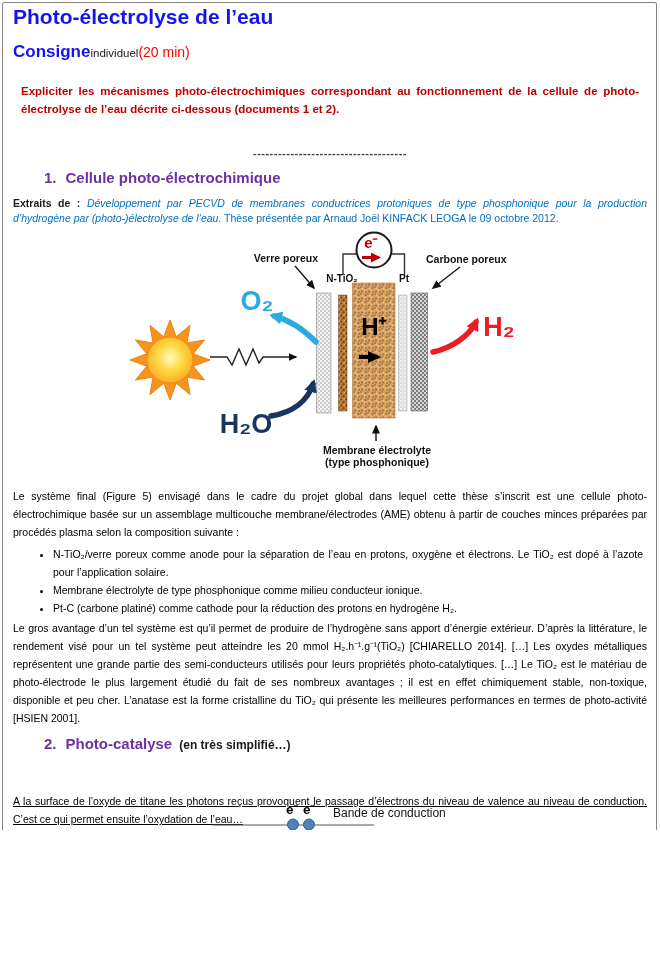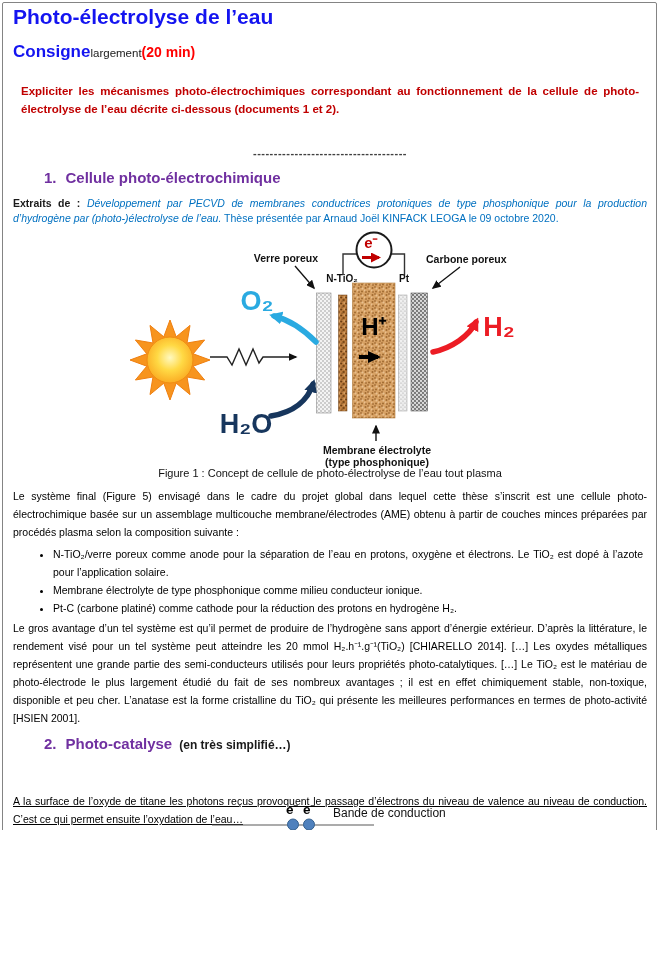--- a/index.html
+++ b/index.html
@@ -5,21 +5,21 @@
   html,body{margin:0;padding:0;background:#fff;}
   .page{position:relative;width:660px;height:830px;background:#ffffff;
         font-family:"Liberation Sans",sans-serif;color:#000;overflow:hidden;}
   .page-border{position:absolute;left:2px;top:2px;width:653px;height:969px;
         border:1.5px solid #848484;border-radius:2px;pointer-events:none;}
 
   .doc-title{position:absolute;left:13px;top:5px;font-size:21px;font-weight:bold;color:#1414f0;}
   .consigne-row{position:absolute;left:13px;top:42px;display:flex;align-items:baseline;}
   .consigne-label{font-size:17px;font-weight:bold;color:#1414f0;}
   .consigne-mode{font-size:11.5px;color:#1a1a1a;}
-  .consigne-duration{font-size:14px;font-weight:bold;color:#ff0000;}
+  .consigne-duration{font-size:14px;font-weight:normal;color:#ff0000;}
 
   .instructions{position:absolute;left:13px;top:74px;width:634px;font-size:11.5px;
         font-weight:bold;color:#c00000;text-align:justify;line-height:18px;}
   .instructions p{margin:8px;}
   .instructions .black{color:#1a1a1a;}
 
   .separator{position:absolute;left:0;top:147px;width:660px;text-align:center;
         font-size:11px;font-weight:bold;color:#404040;letter-spacing:.5px;}
 
   .section-heading{position:absolute;left:44px;display:flex;gap:9px;align-items:baseline;
@@ -53,37 +53,37 @@
 </head>
 <body>
 
 <div class="page">
   <div class="page-border"></div>
 
   <div class="doc-title">Photo-électrolyse de l’eau</div>
 
   <div class="consigne-row">
     <span class="consigne-label">Consigne</span>
-    <span class="consigne-mode">largement</span>
+    <span class="consigne-mode">individuel</span>
     <span class="consigne-duration">(20 min)</span>
   </div>
 
   <div class="instructions">
     <p><span>Expliciter les mécanismes photo-électrochimiques correspondant au fonctionnement de la cellule de photo-électrolyse de l’eau décrite ci-dessous (documents 1 et 2).</span></p>
   </div>
 
   <div class="separator">-------------------------------------</div>
 
   <div class="section-heading" id="section1">
     <span>1.</span>
     <span>Cellule photo-électrochimique</span>
   </div>
 
   <div class="extraits">
-    <span class="label">Extraits de :</span><span class="citation"> Développement par PECVD de membranes conductrices protoniques de type phosphonique pour la production d’hydrogène par (photo-)électrolyse de l’eau.</span><span class="rest"> Thèse présentée par Arnaud Joël KINFACK LEOGA le 09 octobre 2020.</span>
+    <span class="label">Extraits de :</span><span class="citation"> Développement par PECVD de membranes conductrices protoniques de type phosphonique pour la production d’hydrogène par (photo-)électrolyse de l’eau.</span><span class="rest"> Thèse présentée par Arnaud Joël KINFACK LEOGA le 09 octobre 2012.</span>
   </div>
 
   <svg class="figure1" viewBox="0 0 660 240" width="660" height="240">
     <defs>
       <radialGradient id="sunGrad" cx="50%" cy="45%" r="62%">
         <stop offset="0%" stop-color="#fff9c0"></stop>
         <stop offset="45%" stop-color="#ffd944"></stop>
         <stop offset="100%" stop-color="#f9a11b"></stop>
       </radialGradient>
       <pattern id="pat-verre" width="4" height="4" patternUnits="userSpaceOnUse">
@@ -180,21 +180,20 @@
     <path d="M433,122 C452,118 469,106 476,92" fill="none" stroke="#ec1c24" stroke-width="5.5" stroke-linecap="round" marker-end="url(#m-red)"></path>
 
     <text x="374" y="105" text-anchor="middle" font-size="24" font-weight="bold" fill="#000">H⁺</text>
     <path d="M359,127 L378,127" stroke="#000" stroke-width="4" marker-end="url(#m-blk-lg)"></path>
 
     <path d="M376,211 L376,196" stroke="#111" stroke-width="1.4" marker-end="url(#m-blk-sm)"></path>
     <text x="377" y="224" text-anchor="middle" font-size="10.5" font-weight="bold" fill="#111">Membrane électrolyte</text>
     <text x="377" y="236" text-anchor="middle" font-size="10.5" font-weight="bold" fill="#111">(type phosphonique)</text>
   </svg>
 
-  <div class="figure-caption">Figure 1 : Concept de cellule de photo-électrolyse de l’eau tout plasma</div>
 
   <div class="body-text" id="intro">Le système final (Figure 5) envisagé dans le cadre du projet global dans lequel cette thèse s’inscrit est une cellule photo-électrochimique basée sur un assemblage multicouche membrane/électrodes (AME) obtenu à partir de couches minces préparées par procédés plasma selon la composition suivante :</div>
 
   <div class="bullets">
     <ul>
       <li>N-TiO₂/verre poreux comme anode pour la séparation de l’eau en protons, oxygène et électrons. Le TiO₂ est dopé à l’azote pour l’application solaire.</li>
       <li>Membrane électrolyte de type phosphonique comme milieu conducteur ionique.</li>
       <li>Pt-C (carbone platiné) comme cathode pour la réduction des protons en hydrogène H₂.</li>
     </ul>
   </div>

